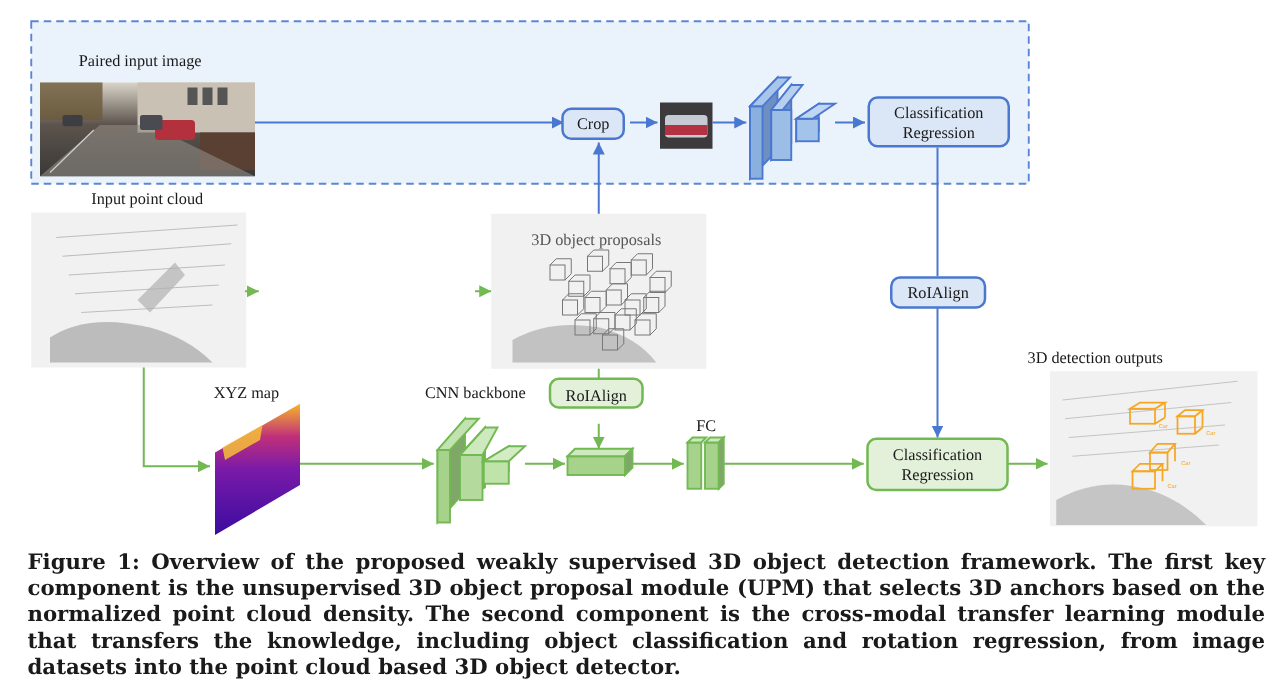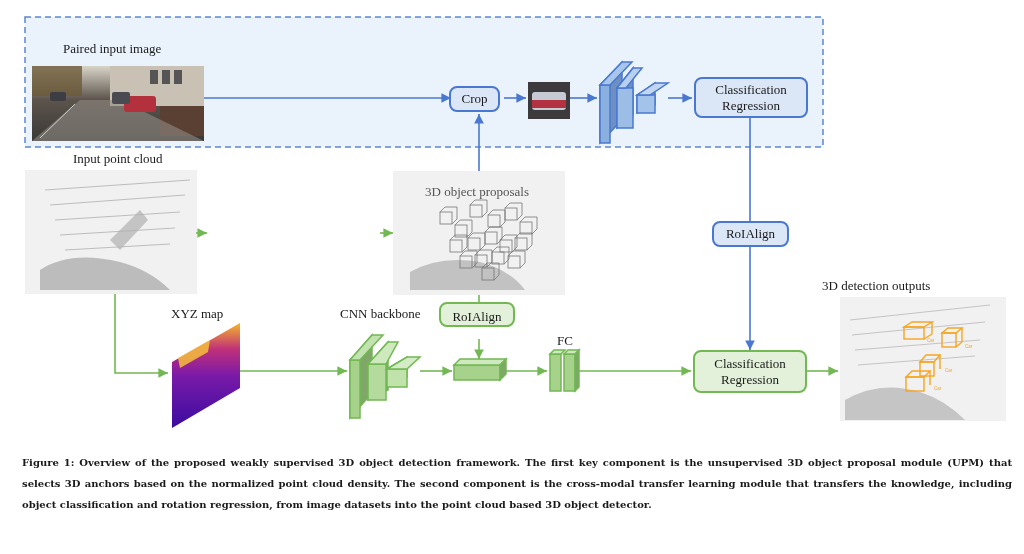--- a/index.html
+++ b/index.html
@@ -2,21 +2,21 @@
 <html><head>
 <meta charset="utf-8">
 <style>
   html, body { margin:0; padding:0; background:#ffffff; }
   body { width:1024px; height:554px; position:relative; overflow:hidden; font-family:"Liberation Serif", serif; color:#1a1a1a; }
   #diagram { position:absolute; left:0; top:0; width:1024px; height:440px; }
   .lbl { position:absolute; font-family:"Liberation Serif", serif; font-size:13px; color:#1a1a1a; white-space:nowrap; }
   .box { position:absolute; display:flex; align-items:center; justify-content:center; text-align:center; font-family:"Liberation Serif", serif; font-size:13px; line-height:16px; border-radius:8px; box-sizing:border-box; }
   .box.blue { background:#dbe7f6; border:2px solid #4a78d0; color:#1a1a1a; }
   .box.green { background:#e3f1da; border:2px solid #72b853; color:#1a1a1a; }
-  .caption { position:absolute; left:22px; top:452px; width:990px; font-family:"DejaVu Serif", serif; font-weight:bold; font-size:10px; line-height:21px; color:#1a1a1a; text-align:justify; }
+  .caption { position:absolute; left:22px; top:440px; width:990px; font-family:"DejaVu Serif", serif; font-weight:bold; font-size:17px; line-height:21px; color:#1a1a1a; text-align:justify; }
   .region-title { position:absolute; font-family:"Liberation Serif", serif; font-size:15px; color:#5b86d4; white-space:nowrap; }
 </style>
 </head>
 <body>
 
 <div id="diagram">
   <svg width="1024" height="440" style="position:absolute;left:0;top:0">
     <defs>
       <marker id="arrB" markerWidth="8" markerHeight="8" refX="6" refY="3" orient="auto">
           <path d="M0,0 L6,3 L0,6 z" fill="#4a78d0"></path>

